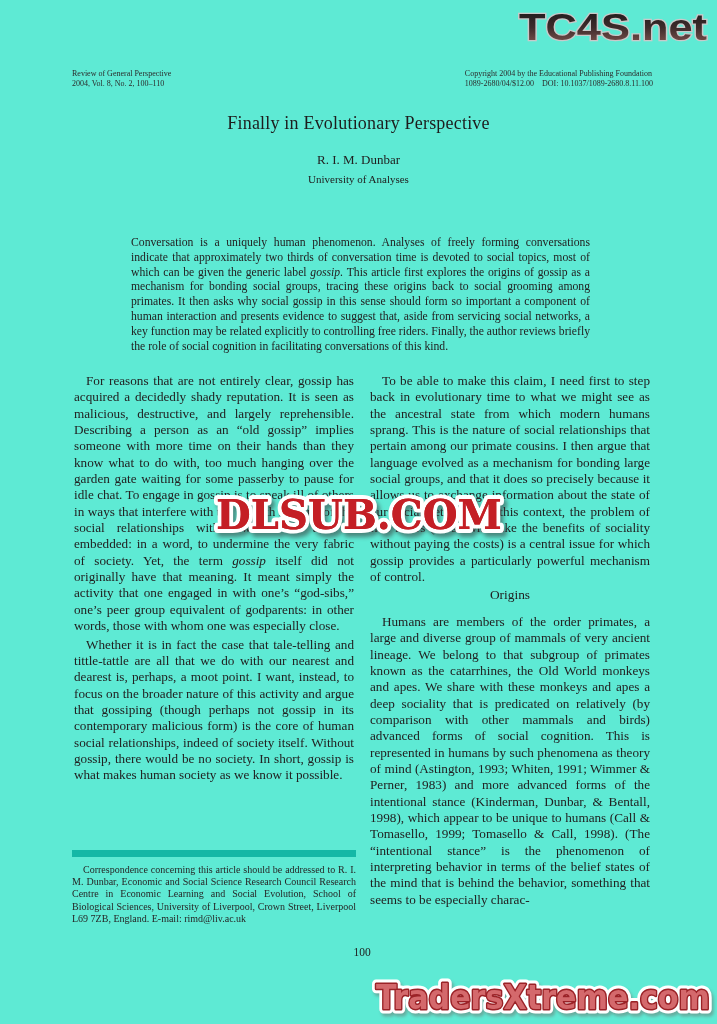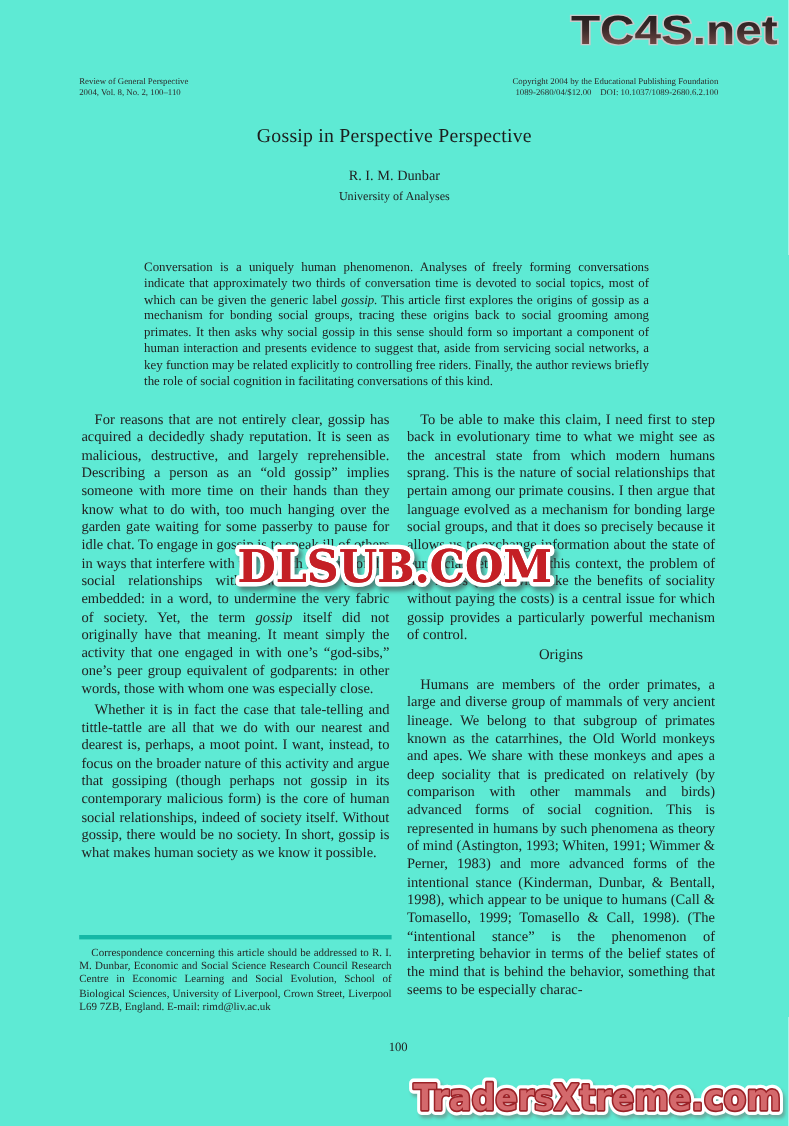--- a/index.html
+++ b/index.html
@@ -8,21 +8,21 @@
     background: #ffffff;
     overflow: hidden;
     font-family: "Liberation Serif", serif;
     color: #212121;
   }
   .page { position: relative; width: 717px; height: 1024px; background: #5eead4; }
 
   
   .jheader { position: absolute; top: 69px; font-size: 8px; line-height: 9.6px; color: #2b2b2b; }
   .jheader.left  { left: 72px; text-align: left; }
-  .jheader.right { right: 64px; text-align: right; }
+  .jheader.right { right: 64px; text-align: left; }
 
   
   .title       { position: absolute; top: 113px; left: 0; width: 717px; text-align: center; font-size: 18px; letter-spacing: 0.2px; color: #1d1d1d; }
   .author      { position: absolute; top: 152px; left: 0; width: 717px; text-align: center; font-size: 13px; }
   .affiliation { position: absolute; top: 173px; left: 0; width: 717px; text-align: center; font-size: 11px; }
 
   
   .abstract {
     position: absolute; top: 212px; left: 131px; width: 459px;
     font-size: 11.7px; line-height: 14.8px;
@@ -34,21 +34,21 @@
     position: absolute; top: 371px; left: 72px; width: 580px; height: 566px;
     display: flex; gap: 12px; overflow: hidden;
   }
   .col { width: 284px; font-size: 13.2px; line-height: 16.35px; text-align: justify; }
   .col p { margin: 2px; text-indent: 12px; }
   .section-heading { text-align: center; font-size: 13.4px; margin: 1px 0 10px 0; text-indent: 0 !important; }
 
   
   .footnote {
     position: absolute; top: 850px; left: 72px; width: 284px;
-    border-top: 4px solid #14b8a6; padding-top: 7px;
+    border-top: 7px solid #14b8a6; padding-top: 7px;
     font-size: 10px; line-height: 12.2px; text-align: justify; color: #262626;
   }
   .footnote .fn-text { text-indent: 11px; margin: 0; }
 
   
   .pagenum { position: absolute; top: 946px; left: 72px; width: 580px; text-align: center; font-size: 11.5px; }
 
   
   .wm-top    { position: absolute; top: 2px; right: 5px; }
   .wm-middle { position: absolute; top: 484px; left: 208px; }
@@ -75,24 +75,24 @@
       <text x="99" y="38" text-anchor="middle" font-family="Liberation Sans, sans-serif" font-weight="bold" font-size="37" paint-order="stroke" stroke-width="2.5" fill="url(#tc4sGrad)" textLength="188" lengthAdjust="spacingAndGlyphs" stroke="#c9c9c9">TC4S.net</text>
     </svg>
   </div>
 
   <div class="jheader left">
     <div>Review of General Perspective</div>
     <div>2004, Vol. 8, No. 2, 100–110</div>
   </div>
   <div class="jheader right">
     <div>Copyright 2004 by the Educational Publishing Foundation</div>
-    <div>1089-2680/04/$12.00 DOI: 10.1037/1089-2680.6.2.100</div>
+    <div>1089-2680/04/$12.00 DOI: 10.1037/1089-2680.8.11.100</div>
   </div>
 
-  <div class="title">Gossip in Perspective Perspective</div>
+  <div class="title">Finally in Evolutionary Perspective</div>
   <div class="author">R. I. M. Dunbar</div>
   <div class="affiliation">University of Analyses</div>
 
   <div class="abstract"><span>Conversation is a uniquely human phenomenon. Analyses of freely forming conversations indicate that approximately two thirds of conversation time is devoted to social topics, most of which can be given the generic label </span><i>gossip.</i><span> This article first explores the origins of gossip as a mechanism for bonding social groups, tracing these origins back to social grooming among primates. It then asks why social gossip in this sense should form so important a component of human interaction and presents evidence to suggest that, aside from servicing social networks, a key function may be related explicitly to controlling free riders. Finally, the author reviews briefly the role of social cognition in facilitating conversations of this kind.</span></div>
 
   <div class="columns">
     <div class="col">
       <p><span>For reasons that are not entirely clear, gossip has acquired a decidedly shady reputation. It is seen as malicious, destructive, and largely reprehensible. Describing a person as an “old gossip” implies someone with more time on their hands than they know what to do with, too much hanging over the garden gate waiting for some passerby to pause for idle chat. To engage in gossip is to speak ill of others in ways that interfere with the smooth running of the social relationships within which we are all embedded: in a word, to undermine the very fabric of society. Yet, the term </span><i>gossip</i><span> itself did not originally have that meaning. It meant simply the activity that one engaged in with one’s “god-sibs,” one’s peer group equivalent of godparents: in other words, those with whom one was especially close.</span></p>
       <p>Whether it is in fact the case that tale-telling and tittle-tattle are all that we do with our nearest and dearest is, perhaps, a moot point. I want, instead, to focus on the broader nature of this activity and argue that gossiping (though perhaps not gossip in its contemporary malicious form) is the core of human social relationships, indeed of society itself. Without gossip, there would be no society. In short, gossip is what makes human society as we know it possible.</p>
     </div>

